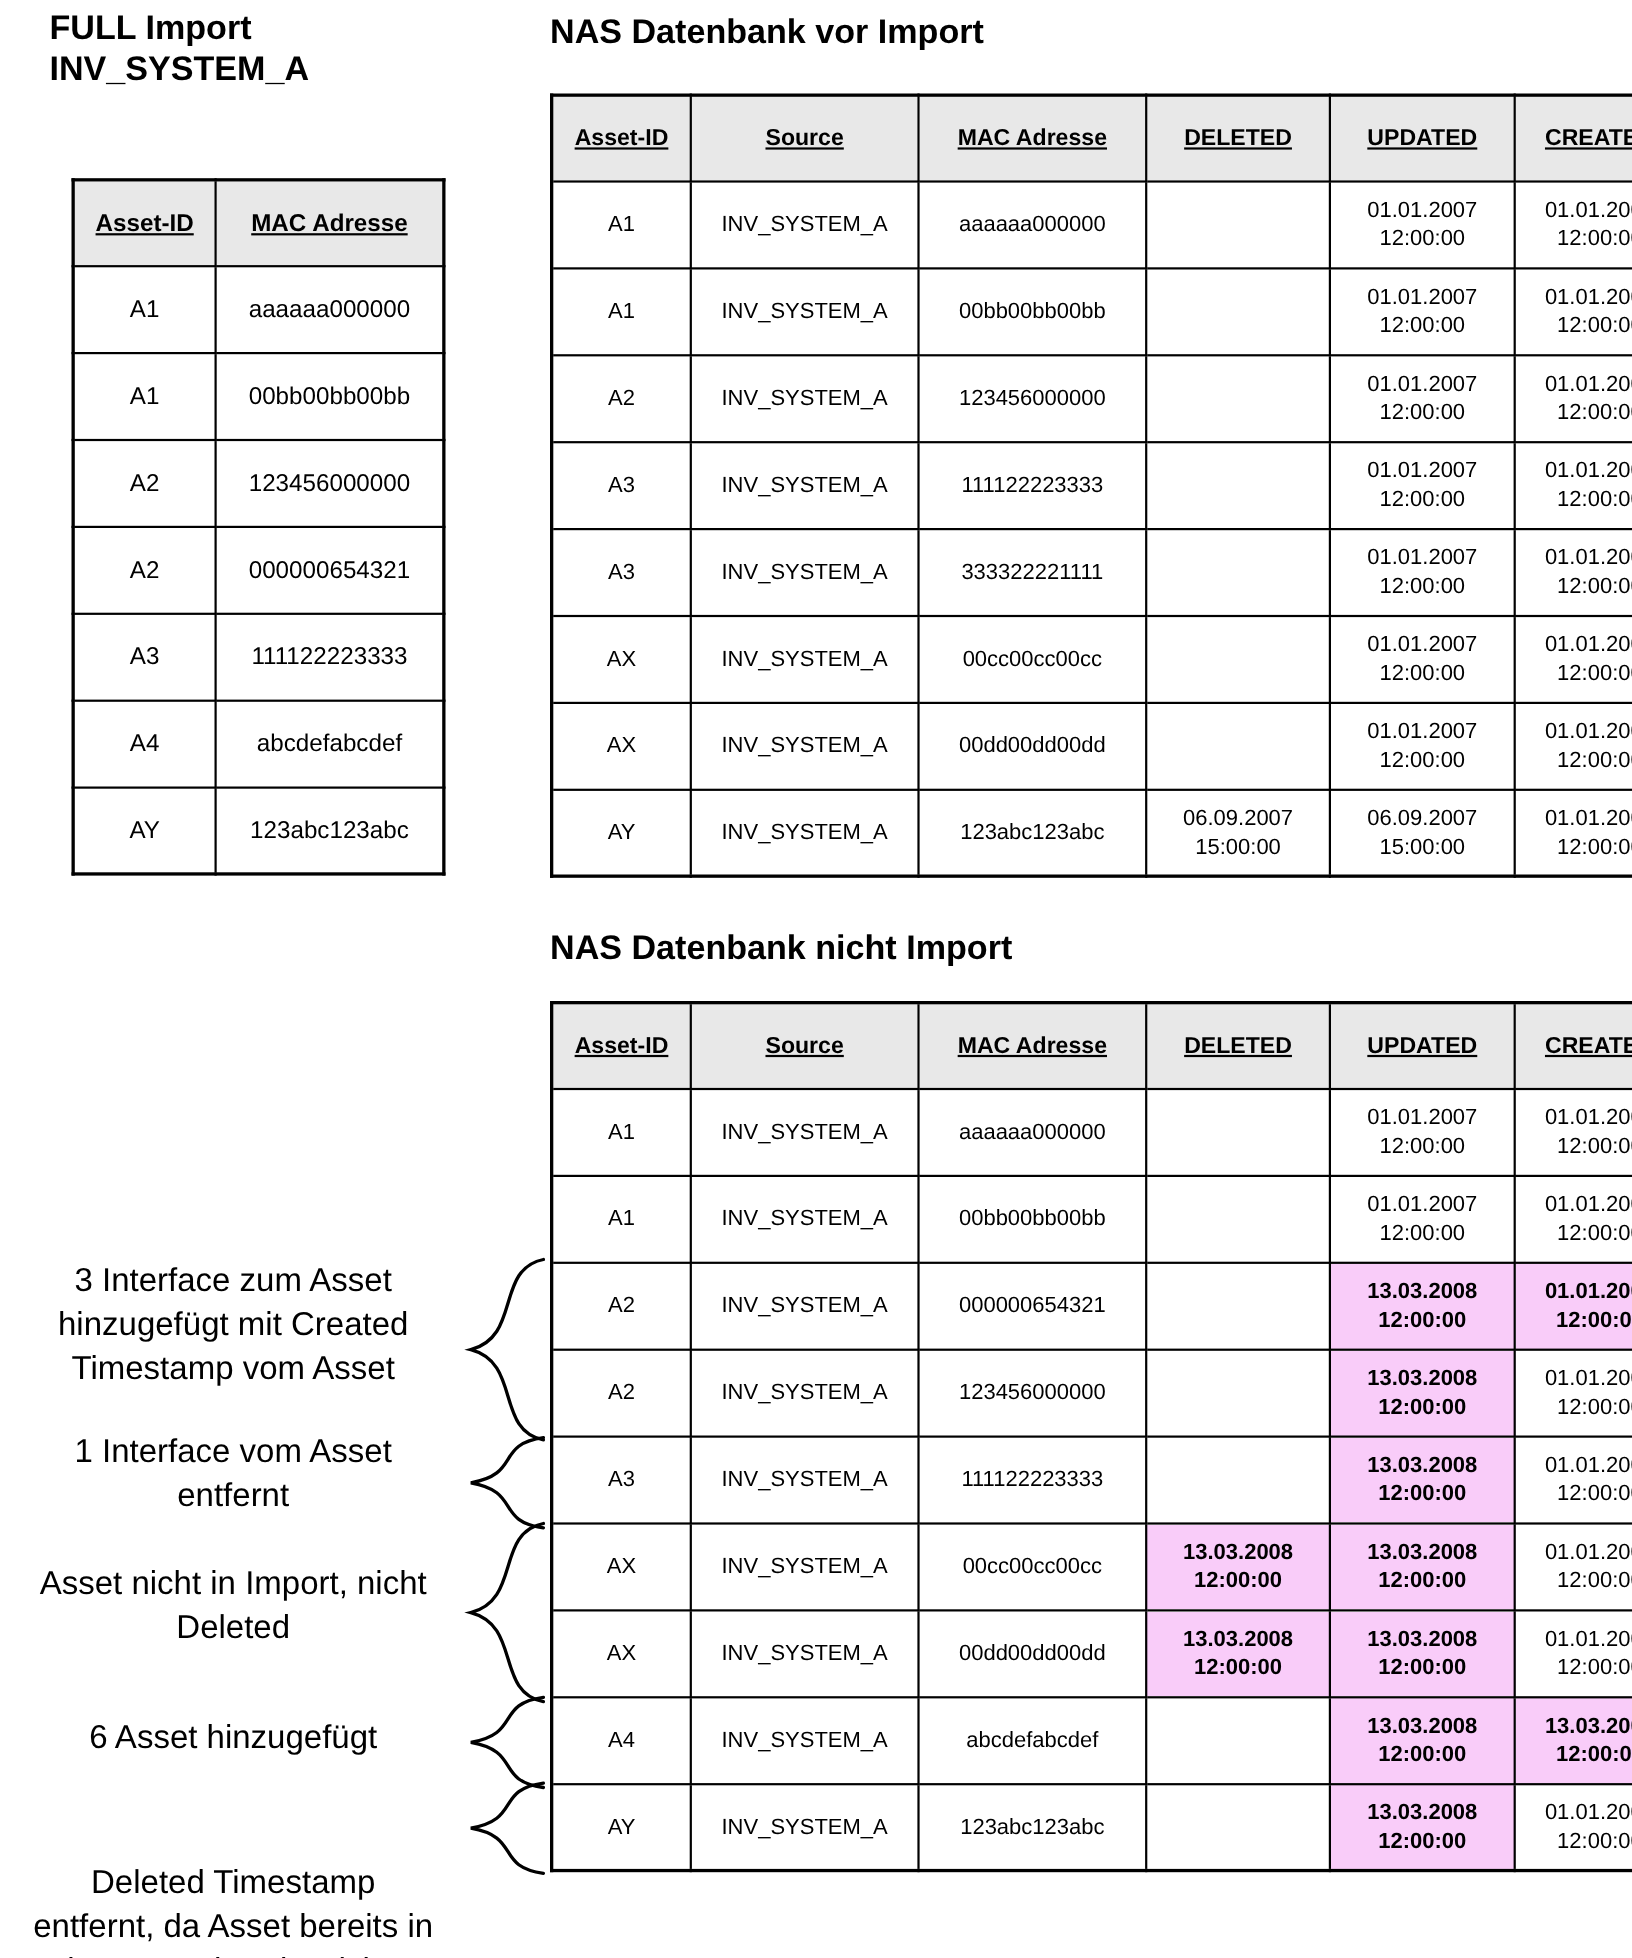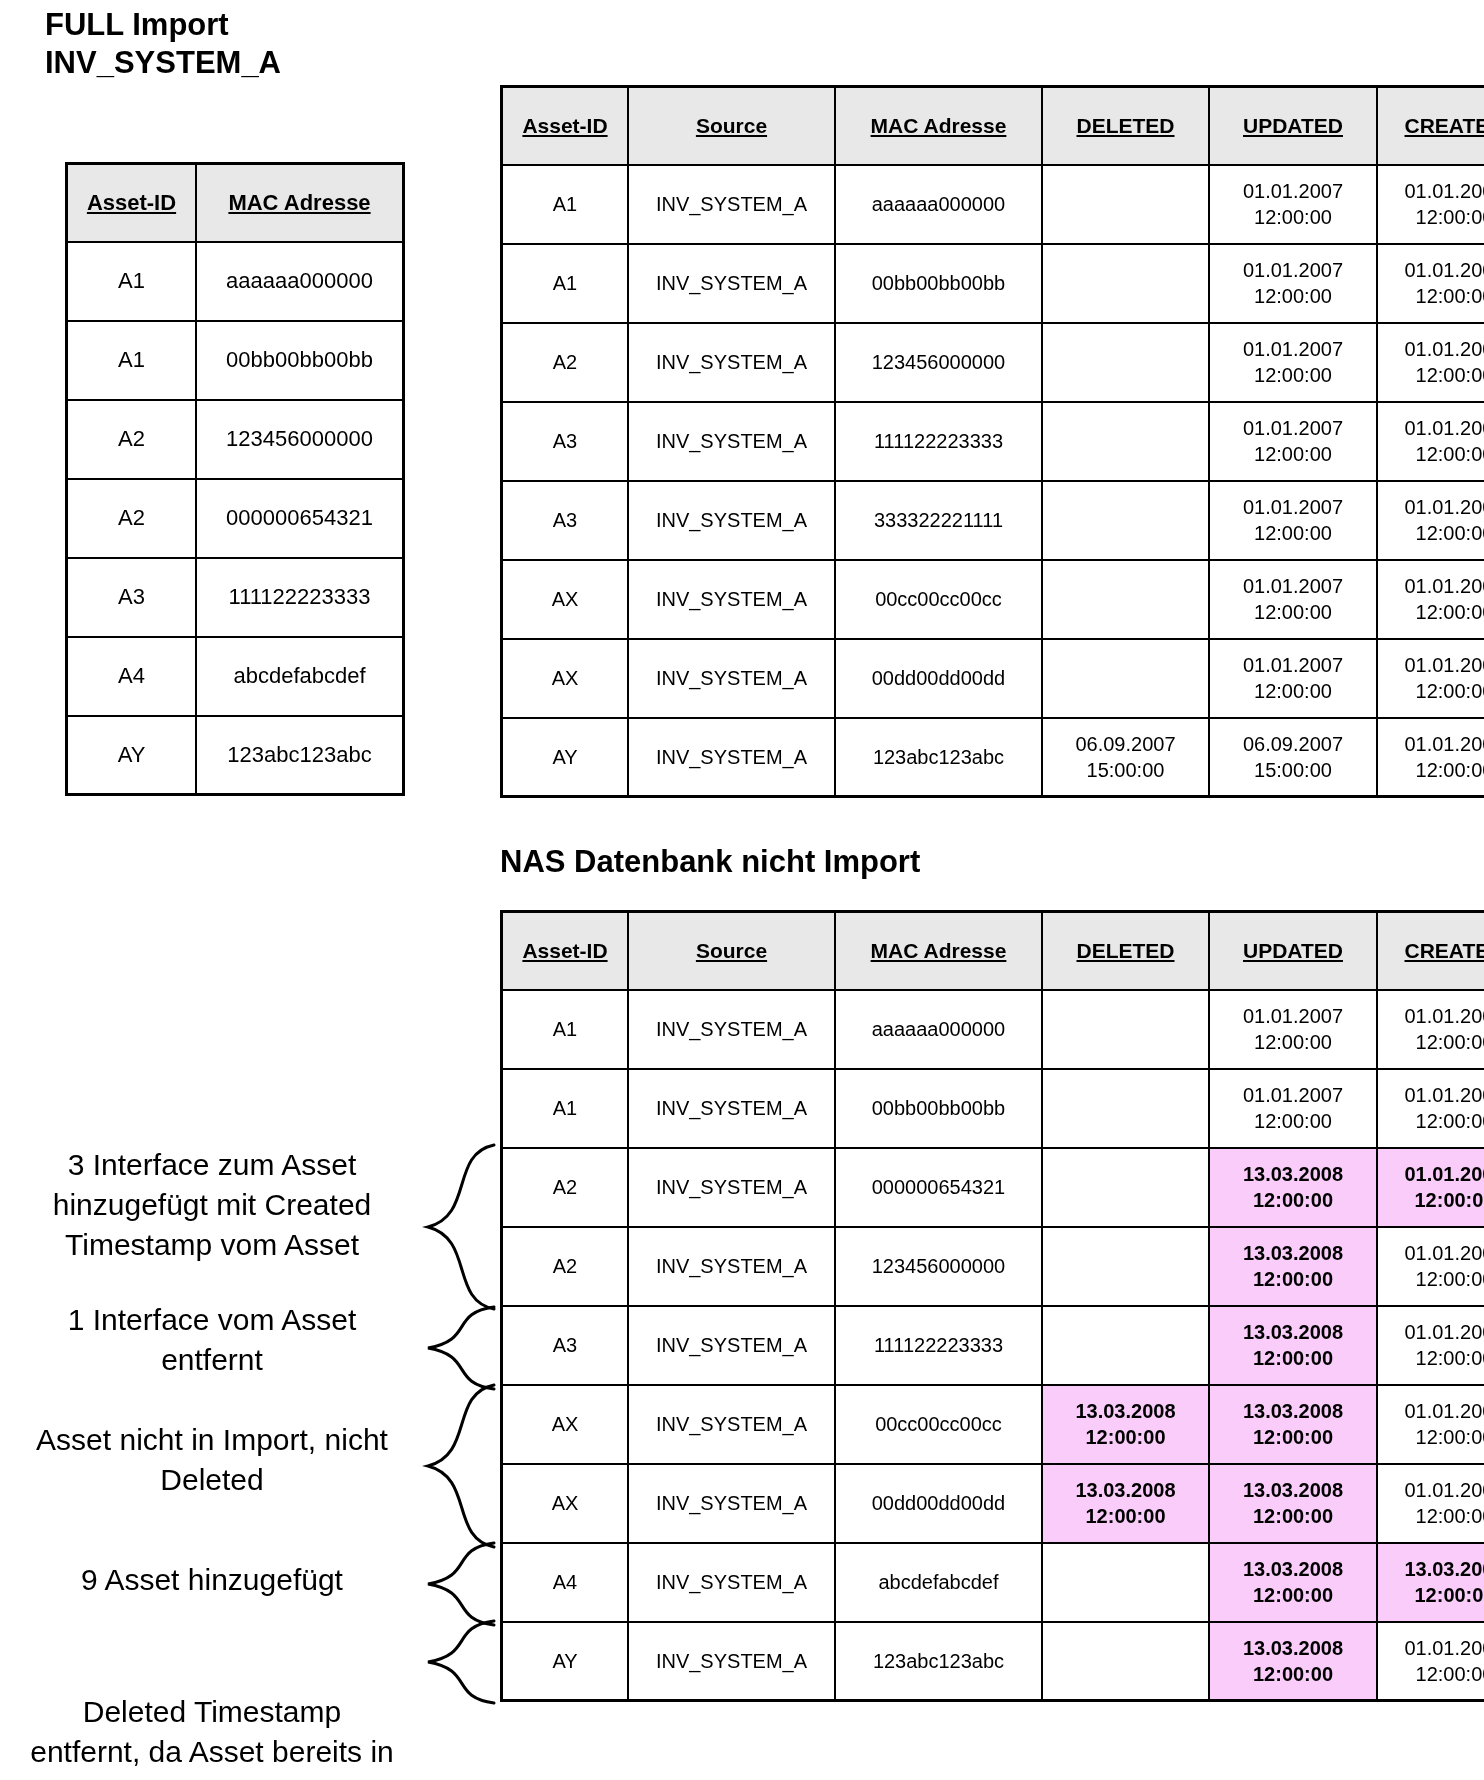--- a/index.html
+++ b/index.html
@@ -57,20 +57,21 @@
 </head>
 <body>
 
 <div class="canvas">
 
   <div class="ttl" id="import-title">
     <div>FULL Import</div>
     <div>INV_SYSTEM_A</div>
   </div>
 
+  <div class="ttl" id="before-title">NAS Datenbank vor Import</div>
 
   <div class="ttl" id="after-title">NAS Datenbank nicht Import</div>
 
   <table id="import-table" class="src">
       <thead>
         <tr>
           <th>Asset-ID</th>
           <th>MAC Adresse</th>
         </tr>
       </thead>
@@ -309,21 +310,21 @@
       </tbody>
     </table>
 
   <div class="anno" id="anno-1">3 Interface zum Asset
 hinzugefügt mit Created
 Timestamp vom Asset</div>
   <div class="anno" id="anno-2">1 Interface vom Asset
 entfernt</div>
   <div class="anno" id="anno-3">Asset nicht in Import, nicht
 Deleted</div>
-  <div class="anno" id="anno-4">9 Asset hinzugefügt</div>
+  <div class="anno" id="anno-4">6 Asset hinzugefügt</div>
   <div class="anno" id="anno-5">Deleted Timestamp
 entfernt, da Asset bereits in
 der DB vorhanden (aber
 logisch gelöscht) war</div>
 
   <svg class="brace" id="brace-1" viewBox="0 0 85 170">
     <path d="M78,3 C34,12 58,73 12,85 C58,97 34,158 78,167"></path>
   </svg>
   <svg class="brace" id="brace-2" viewBox="0 0 85 88">
     <path d="M78,3 C34,9 58,36 12,44 C58,52 34,79 78,85"></path>

